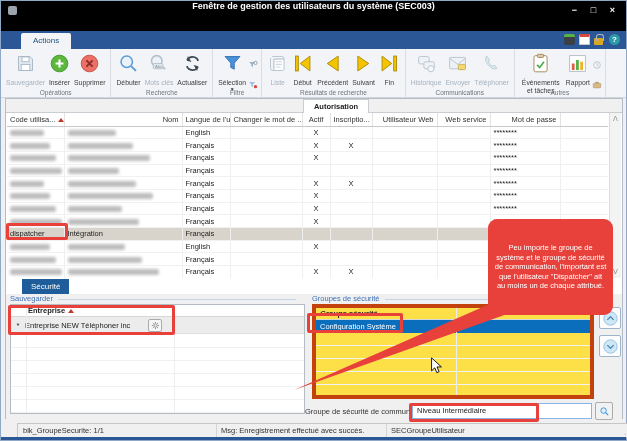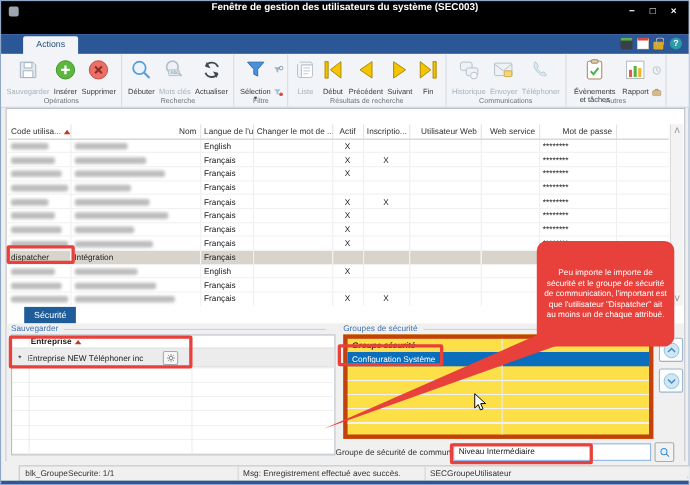--- a/index.html
+++ b/index.html
@@ -308,20 +308,23 @@
               <path d="M9 8V5.5h6V8" fill="none" stroke="#a5854f" stroke-width="2"></path>
             </svg></span>
       </div>
       <div class="rgroup-label">Autres</div>
     </div>
 
   </div>
 
   <div class="main">
 
+    <div class="auth-strip">
+      <div class="auth-tab">Autorisation</div>
+    </div>
 
     <div class="usergrid">
       <table>
         <colgroup>
           <col style="width:57px">
             <col style="width:118px">
             <col style="width:48px">
             <col style="width:72px">
           <col style="width:28px">
             <col style="width:42px">
@@ -556,21 +559,21 @@
             </svg>
         </div>
       </div>
 
     </div>
 
     <svg class="callout-tail">
         <polygon points="495,200 543,200 288,291" fill="#e8403a"></polygon>
       </svg>
     <div class="callout">
-        <span>Peu importe le importe de sécurité et le groupe de sécurité de communication, l'important est que l'utilisateur "Dispatcher" ait au moins un de chaque attribué.</span>
+        <span>Peu importe le groupe de système et le groupe de sécurité de communication, l'important est que l'utilisateur "Dispatcher" ait au moins un de chaque attribué.</span>
       </div>
     <div class="ann" style="left:0px; top:124px; width:62px; height:17px;"></div>
     <div class="ann" style="left:2px; top:206px; width:167px; height:30px;"></div>
     <div class="ann" style="left:301px; top:214px; width:96px; height:20px;"></div>
     <div class="ann" style="left:403px; top:304px; width:130px; height:19px;"></div>
 
     <svg class="cursor" viewBox="0 0 13 19">
         <path d="M1 1v14.5l3.6-3.4 2.2 5.4 2.6-1.1-2.3-5.3H12z" fill="#fff" stroke="#000" stroke-width="1"></path>
       </svg>
   </div>

